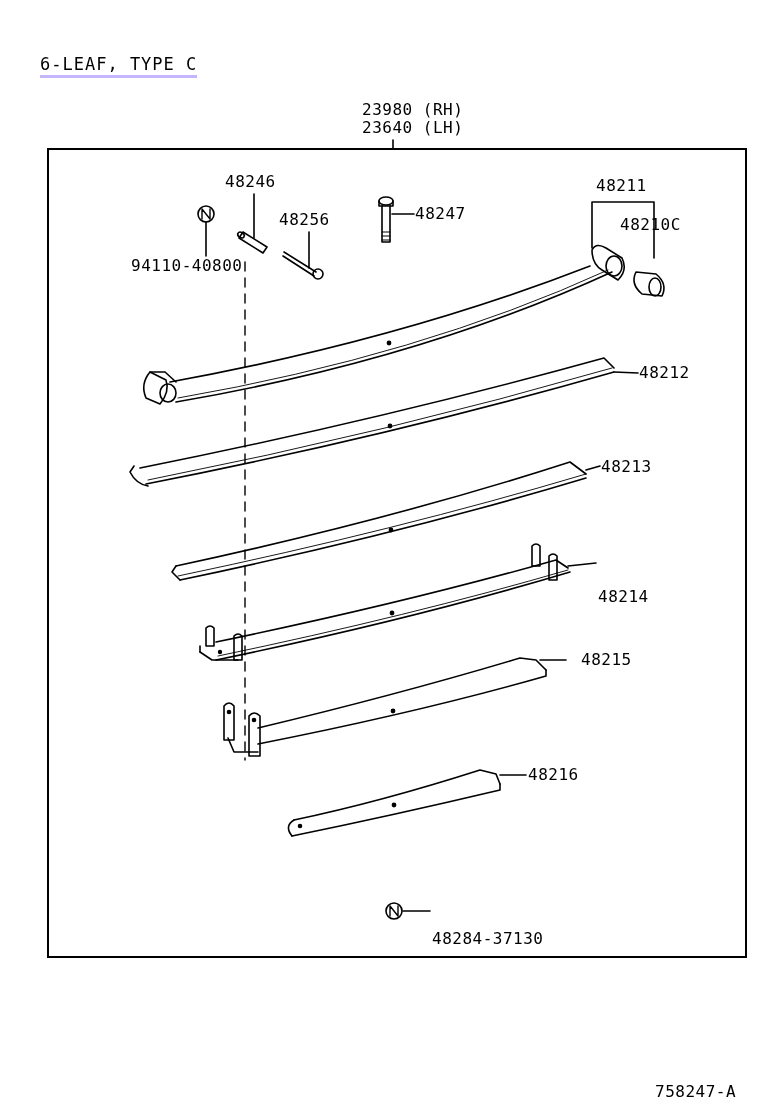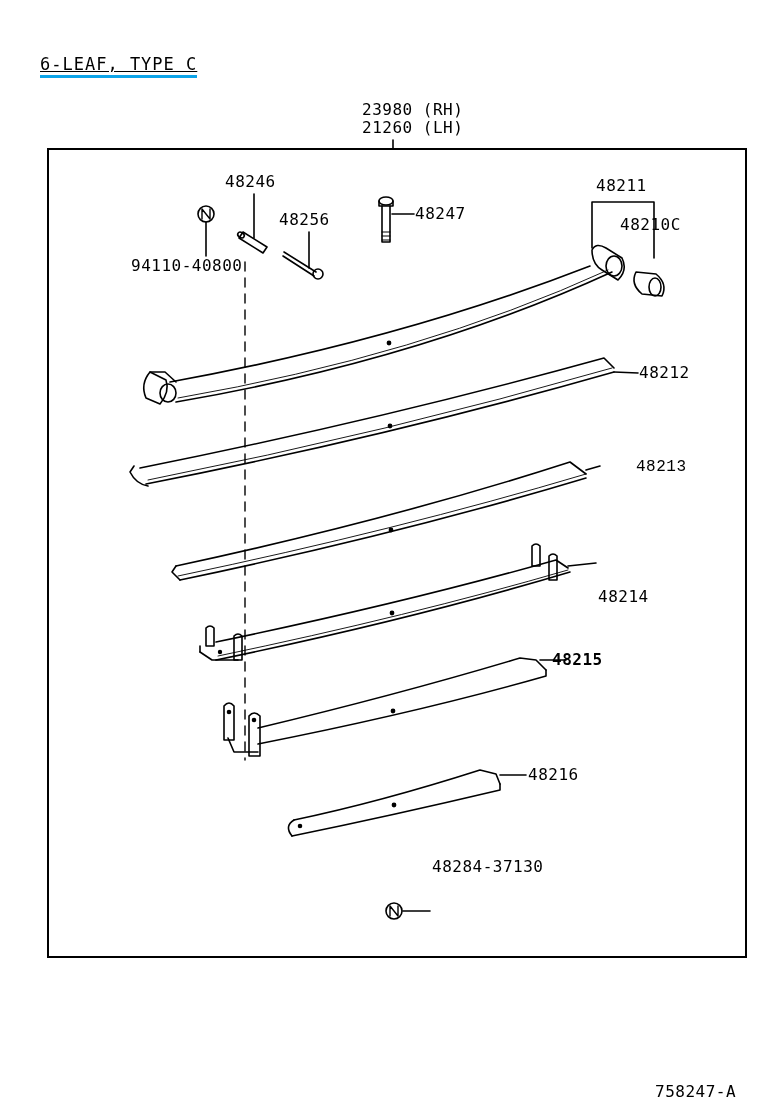--- a/index.html
+++ b/index.html
@@ -1,32 +1,32 @@
 <!DOCTYPE html>
 <html><head>
 <meta charset="utf-8">
 <style>
   html, body { margin: 0; padding: 0; background: #ffffff; }
   body { width: 760px; height: 1112px; position: relative; overflow: hidden;
          font-family: "DejaVu Sans Mono", "Liberation Mono", monospace; color: #000; }
   .lbl { position: absolute; font-size: 16px; line-height: 18px; white-space: nowrap; letter-spacing: 0.5px; }
   .title { position: absolute; left: 40px; top: 54px; font-size: 17px; letter-spacing: 1px;
-           border-bottom: 3px solid #0ea5e9; padding-bottom: 1px; text-decoration: underline; }
+           border-bottom: 3px solid #c4b5fd; padding-bottom: 1px; }
   .frame { position: absolute; left: 47px; top: 148px; width: 700px; height: 810px;
            border: 2px solid #000; border-top-width: 2px; box-sizing: border-box; }
   svg.art { position: absolute; left: 0; top: 0; }
   .stamp { position: absolute; left: 655px; top: 1082px; font-size: 16px; letter-spacing: 0.5px; }
 </style>
 </head>
 <body>
 
 <div class="title">6-LEAF, TYPE C</div>
 
 <div class="lbl" style="left:362px; top:101px;">23980 (RH)</div>
-<div class="lbl" style="left:362px; top:119px;">21260 (LH)</div>
+<div class="lbl" style="left:362px; top:119px;">23640 (LH)</div>
 
 <div class="frame"></div>
 
 <svg class="art" width="760" height="1112" viewBox="0 0 760 1112" fill="none" stroke="#000" stroke-width="1.6" stroke-linejoin="round" stroke-linecap="round">
 
   <line x1="393" y1="140" x2="393" y2="149"></line>
 
   <line x1="245" y1="262" x2="245" y2="760" stroke-dasharray="9,7" stroke-width="1.4"></line>
 
   <g>
@@ -135,19 +135,19 @@
   <line x1="403" y1="911" x2="430" y2="911"></line>
 </svg>
 
 <div class="lbl" style="left:225px; top:173px;">48246</div>
 <div class="lbl" style="left:279px; top:211px;">48256</div>
 <div class="lbl" style="left:415px; top:205px;">48247</div>
 <div class="lbl" style="left:131px; top:257px;">94110-40800</div>
 <div class="lbl" style="left:596px; top:177px;">48211</div>
 <div class="lbl" style="left:620px; top:216px;">48210C</div>
 <div class="lbl" style="left:639px; top:364px;">48212</div>
-<div class="lbl" style="left:636px; top:458px;font-family:Liberation Mono, monospace;">48213</div>
+<div class="lbl" style="left:601px; top:458px;">48213</div>
 <div class="lbl" style="left:598px; top:554px;margin-top:34px;">48214</div>
-<div class="lbl" style="left:552px; top:651px;font-weight:bold;">48215</div>
+<div class="lbl" style="left:581px; top:651px;">48215</div>
 <div class="lbl" style="left:528px; top:766px;">48216</div>
-<div class="lbl" style="left:432px; top:858px;">48284-37130</div>
+<div class="lbl" style="left:432px; top:930px;">48284-37130</div>
 
 <div class="stamp">758247-A</div>
 
 </body></html>

